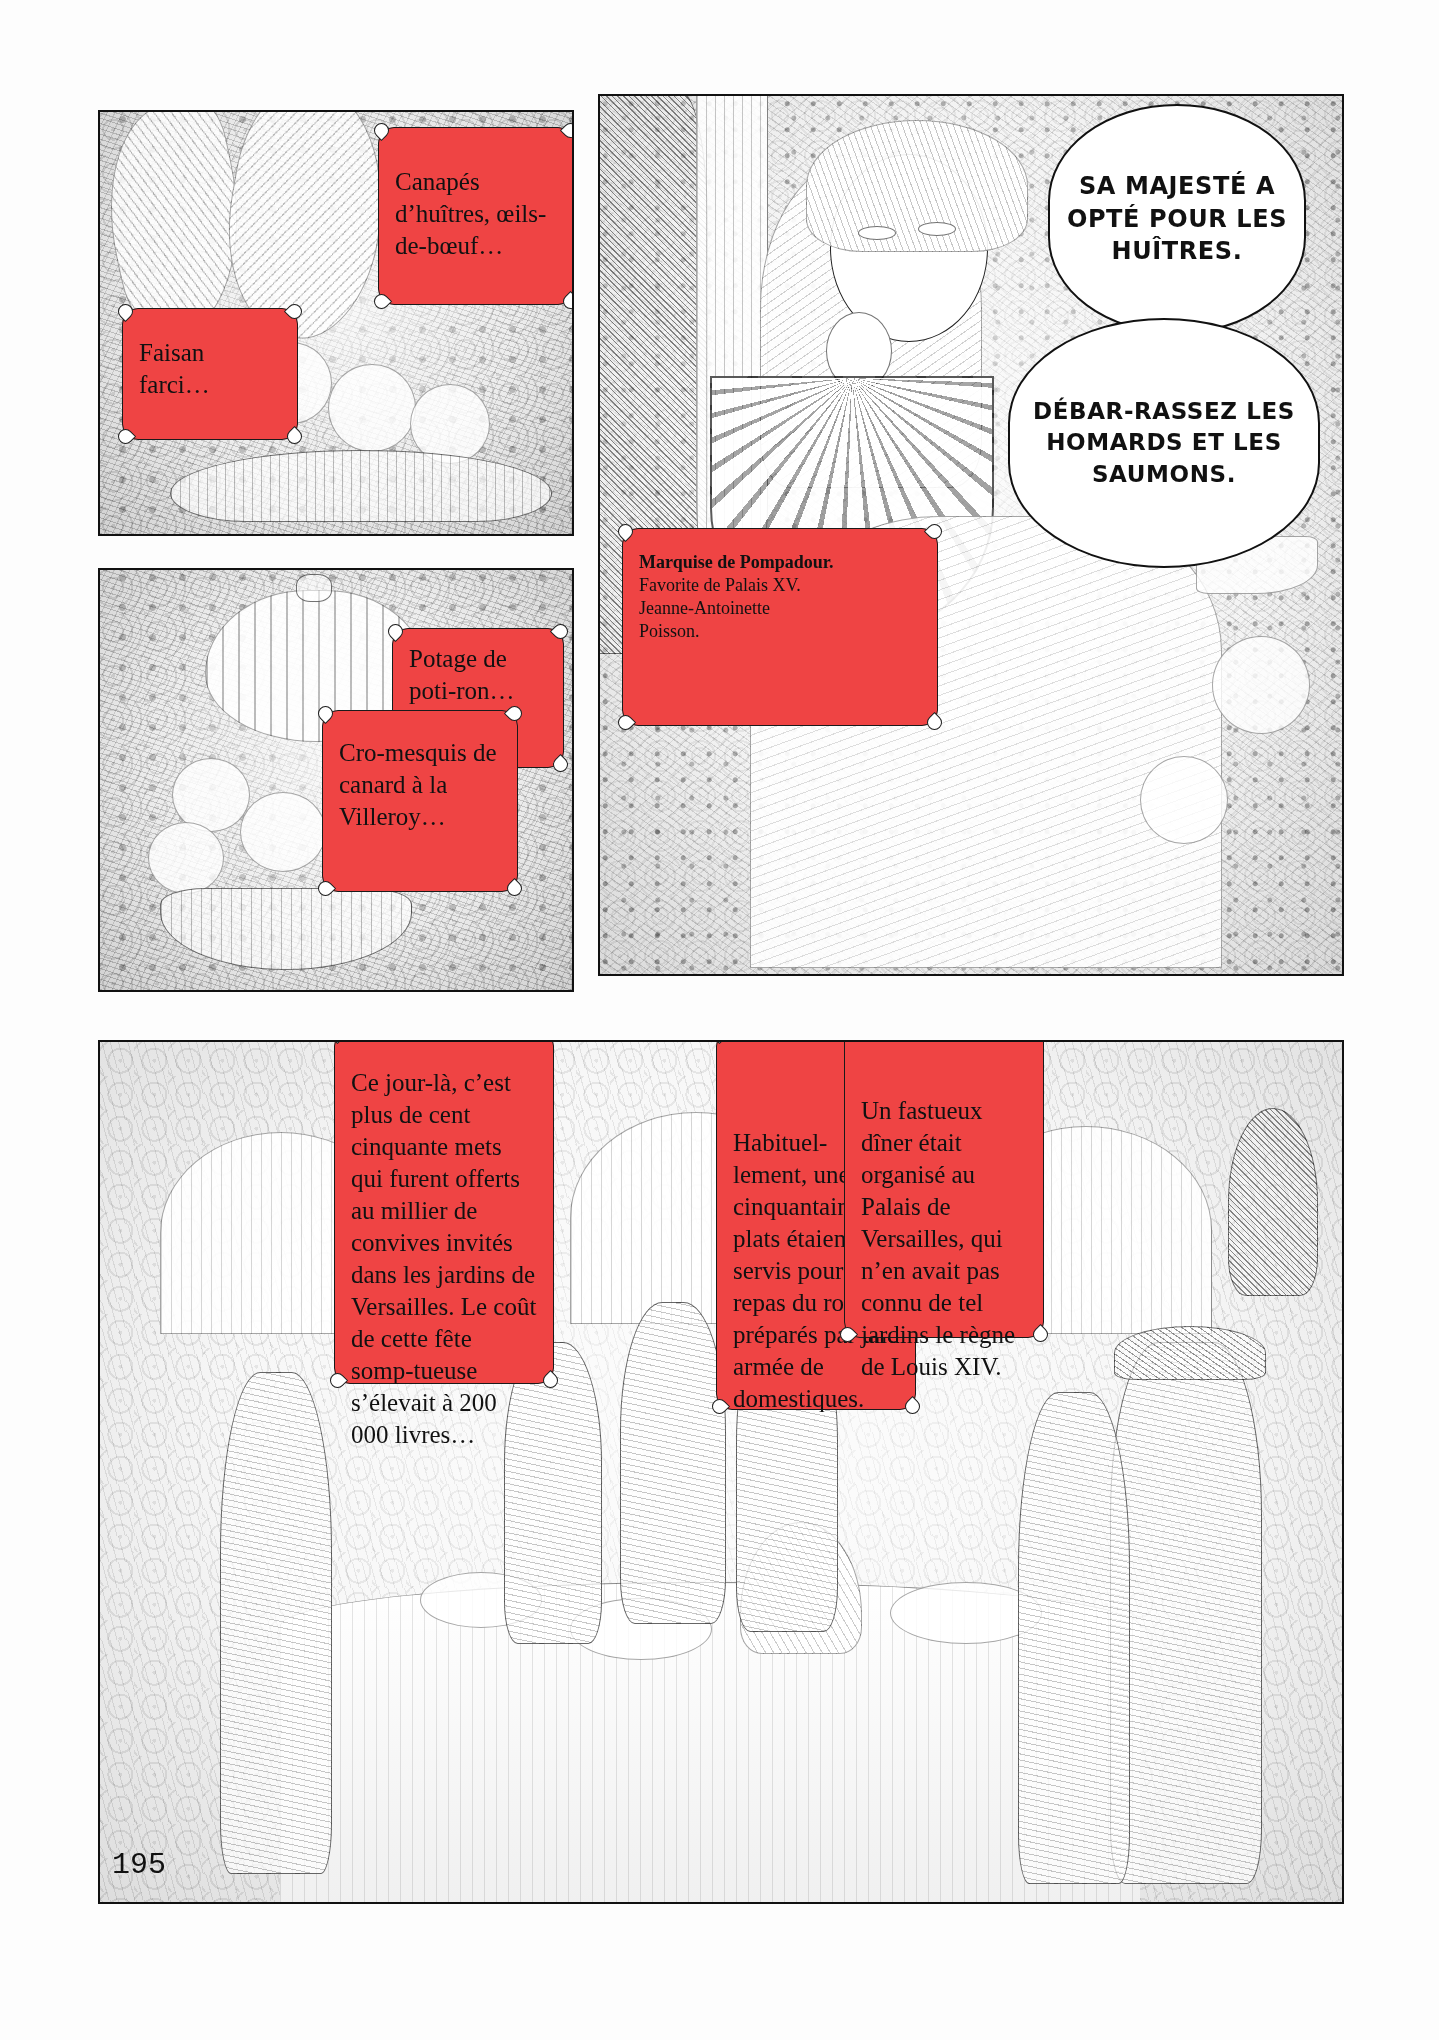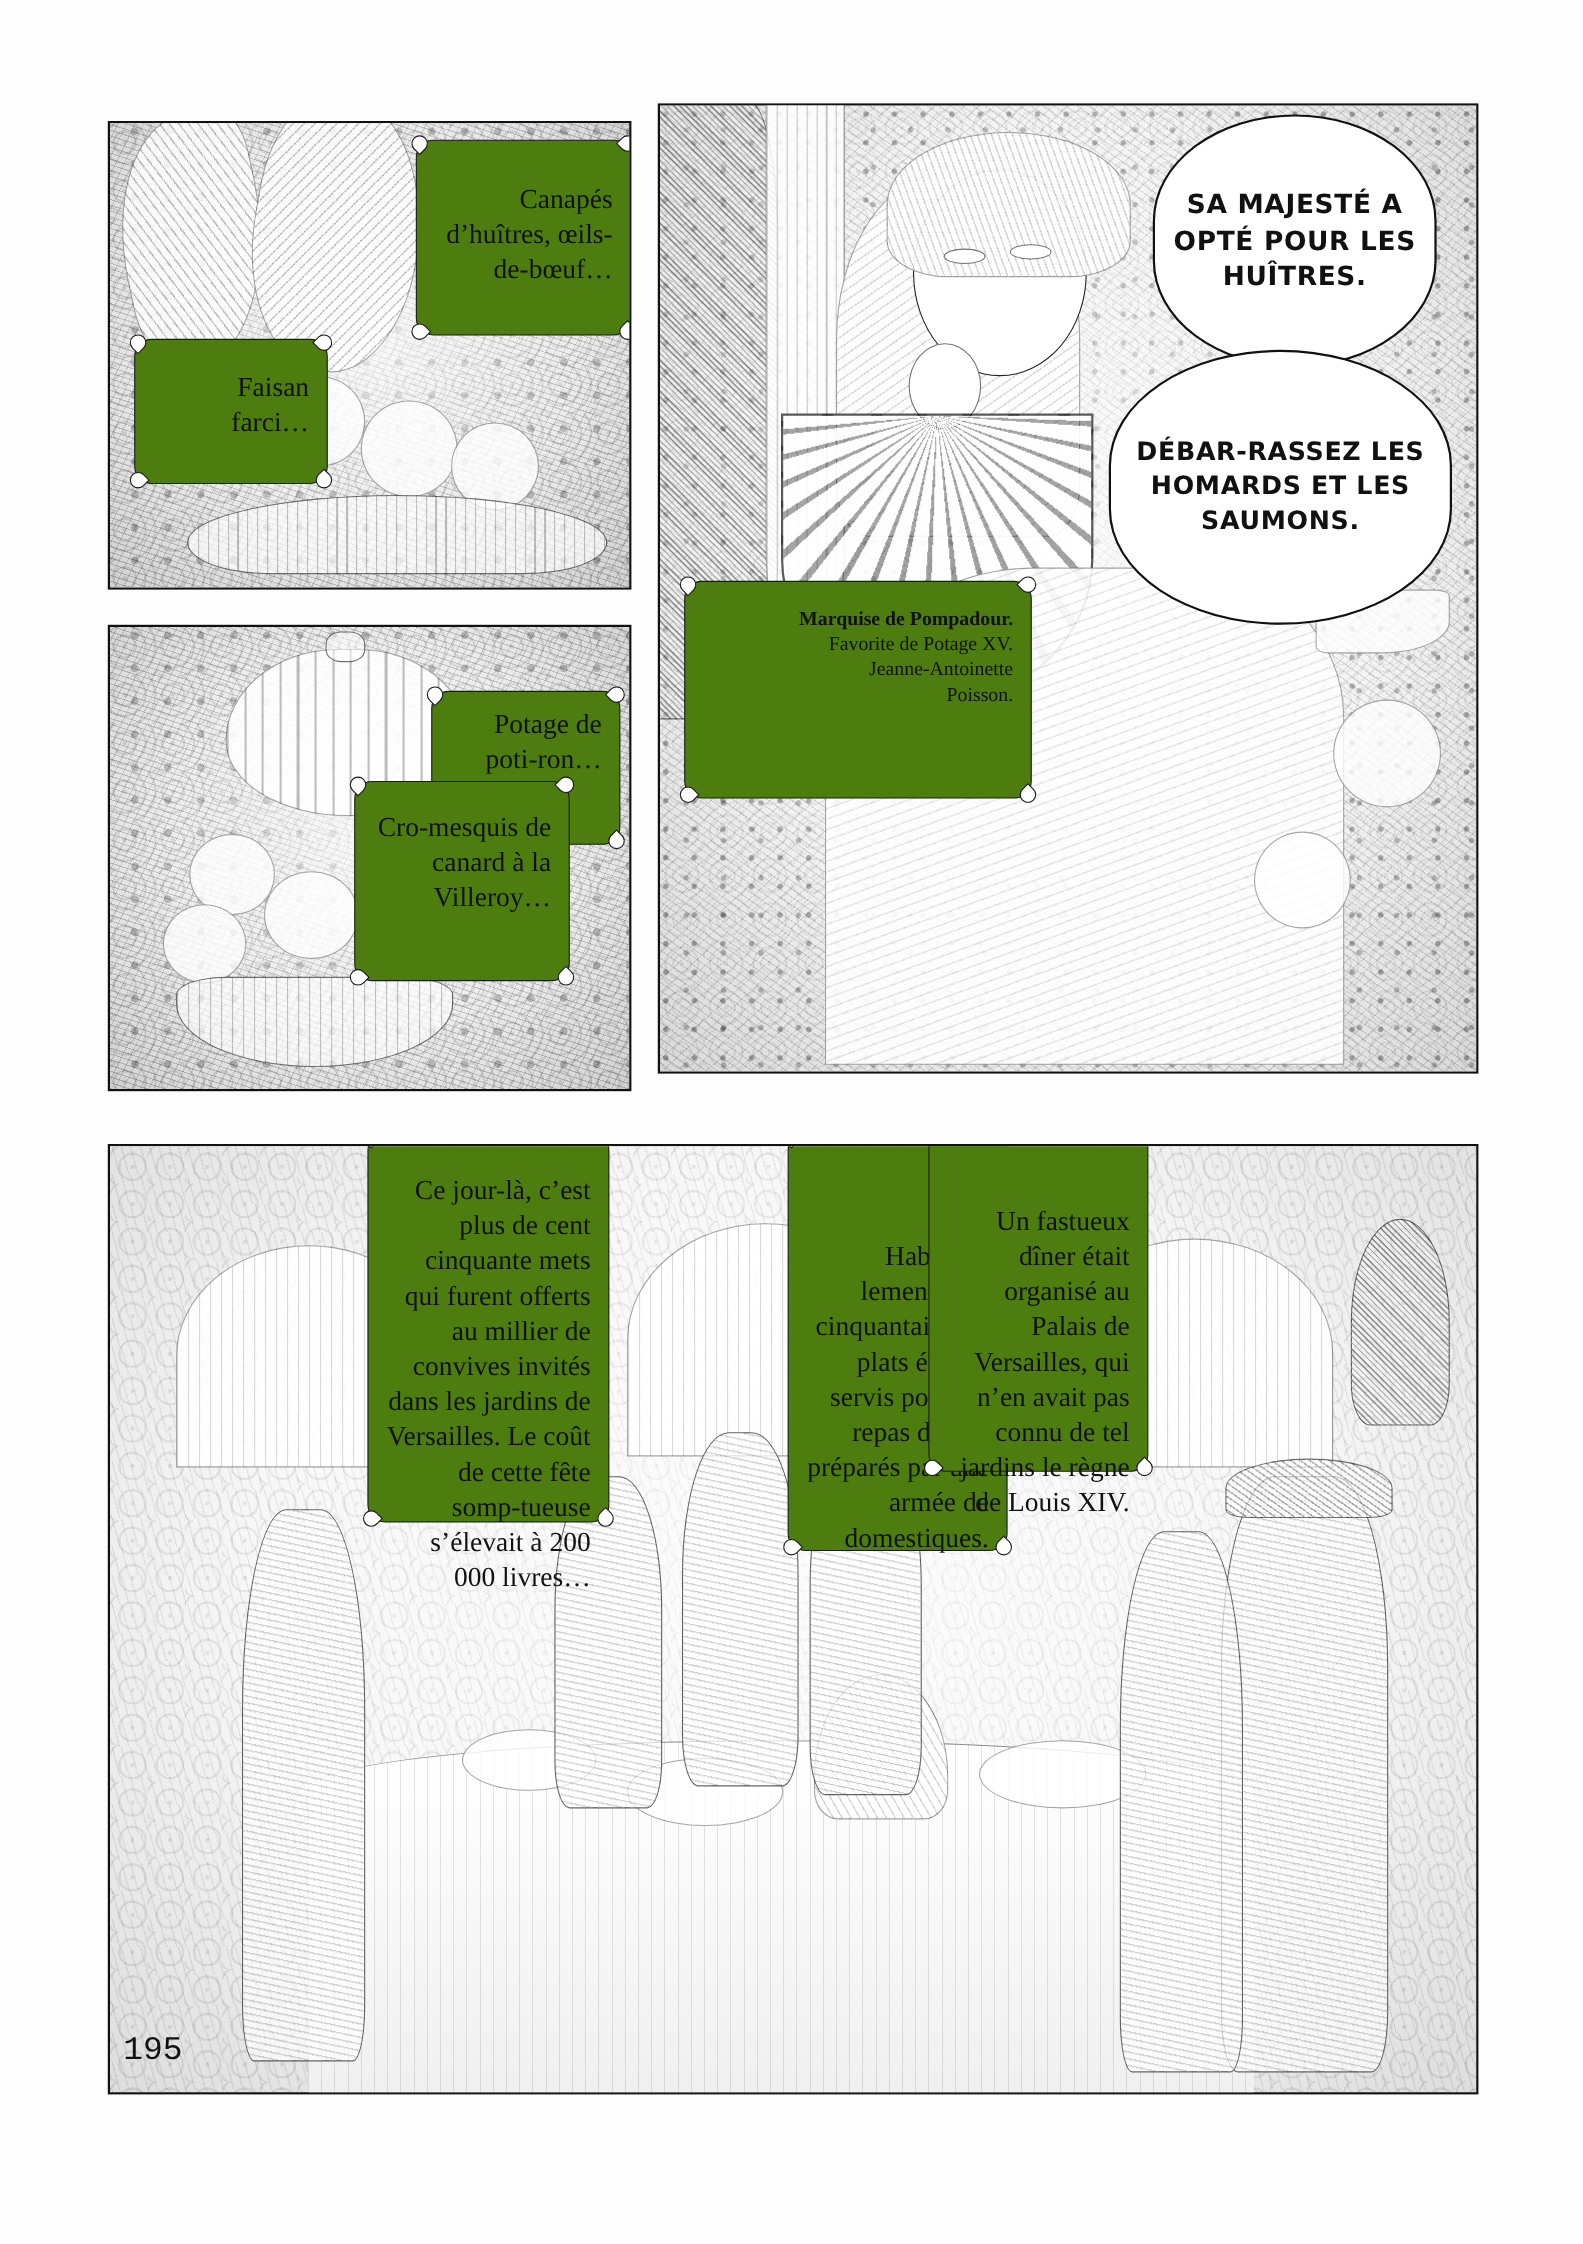--- a/index.html
+++ b/index.html
@@ -76,26 +76,26 @@
   .shape.light { background: rgba(255,255,255,0.8); border-color: rgba(0,0,0,0.35); }
   .shape.dark {
     background:
       repeating-linear-gradient(45deg, rgba(0,0,0,0.45) 0 1px, transparent 1px 4px),
       rgba(255,255,255,0.3);
   }
 
   
   .cap {
     position: absolute;
-    background: #4d7c0f;
+    background: #ef4444;
     border: 1.6px solid #1a1a1a;
     border-radius: 16px;
     box-sizing: border-box;
     padding: 14px 16px;
-    text-align: right;
+    text-align: left;
     line-height: 1.28;
     color: #111;
     z-index: 5;
   }
   .cap::before,
   .cap::after {
     content: "";
     position: absolute;
     width: 13px;
     height: 13px;
@@ -263,21 +263,21 @@
       <span>SA MAJESTÉ A OPTÉ POUR LES HUÎTRES.</span>
     </div>
     <div class="balloon" style="left:408px; top:222px; width:312px; height:250px; font-size:23px;">
       <span>DÉBAR-RASSEZ LES HOMARDS ET LES SAUMONS.</span>
     </div>
 
     <div class="cap" style="left:22px; top:432px; width:316px; height:198px; font-size:18px; padding-top:22px;">
       <span class="orn-tr"></span>
         <span class="orn-bl"></span>
       <div class="bold">Marquise de Pompadour.</div>
-      <div>Favorite de Potage XV.</div>
+      <div>Favorite de Palais XV.</div>
       <div>Jeanne-Antoinette</div>
       <div>Poisson.</div>
     </div>
   </div>
 
   <div class="panel" style="left:98px; top:1040px; width:1242px; height:860px;">
     <div class="art soft"></div>
     <div class="vig"></div>
 
     <div class="shape light" style="left:60px; top:90px; width:240px; height:200px; border-radius:50% 50% 0 0;

